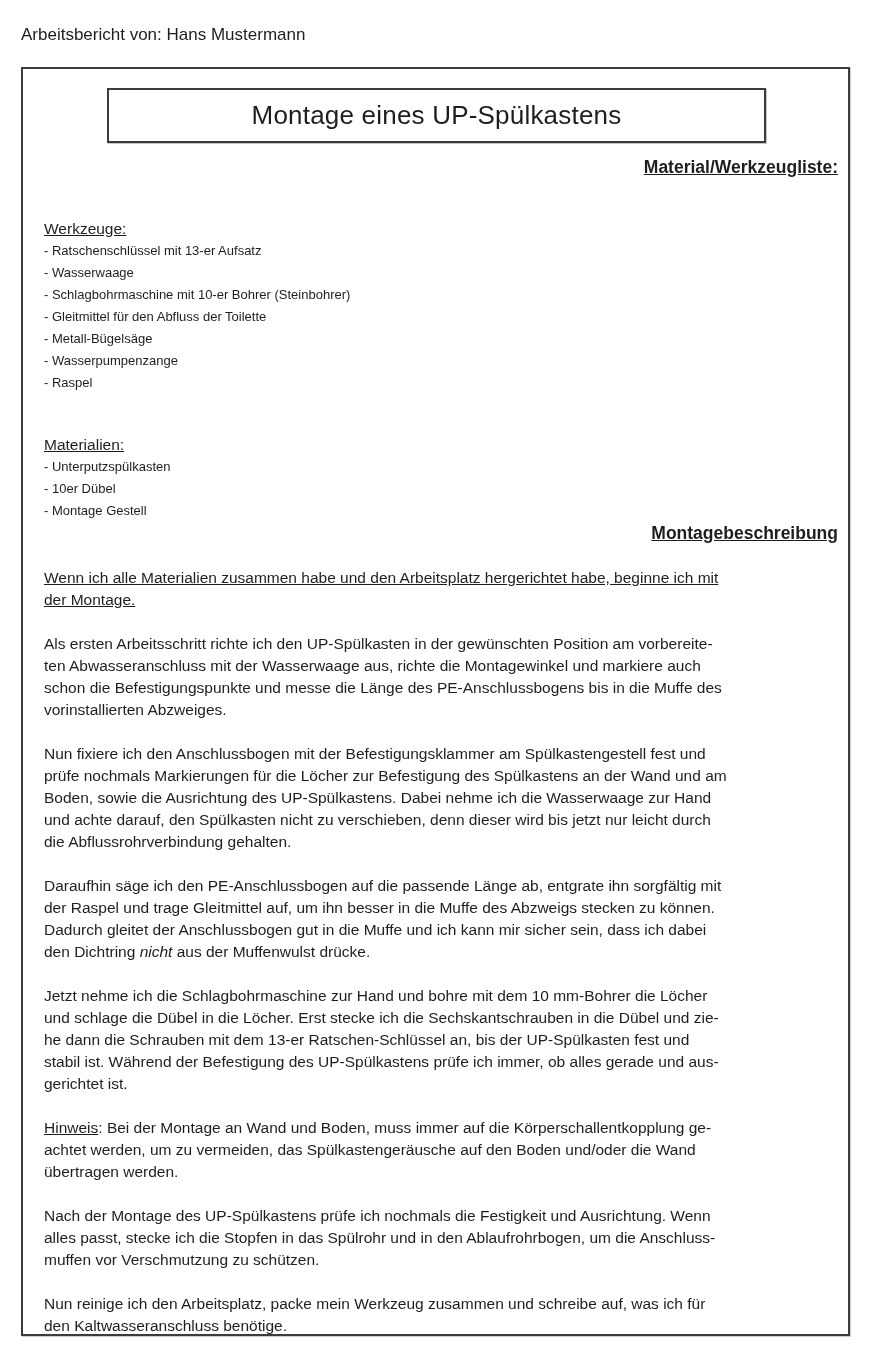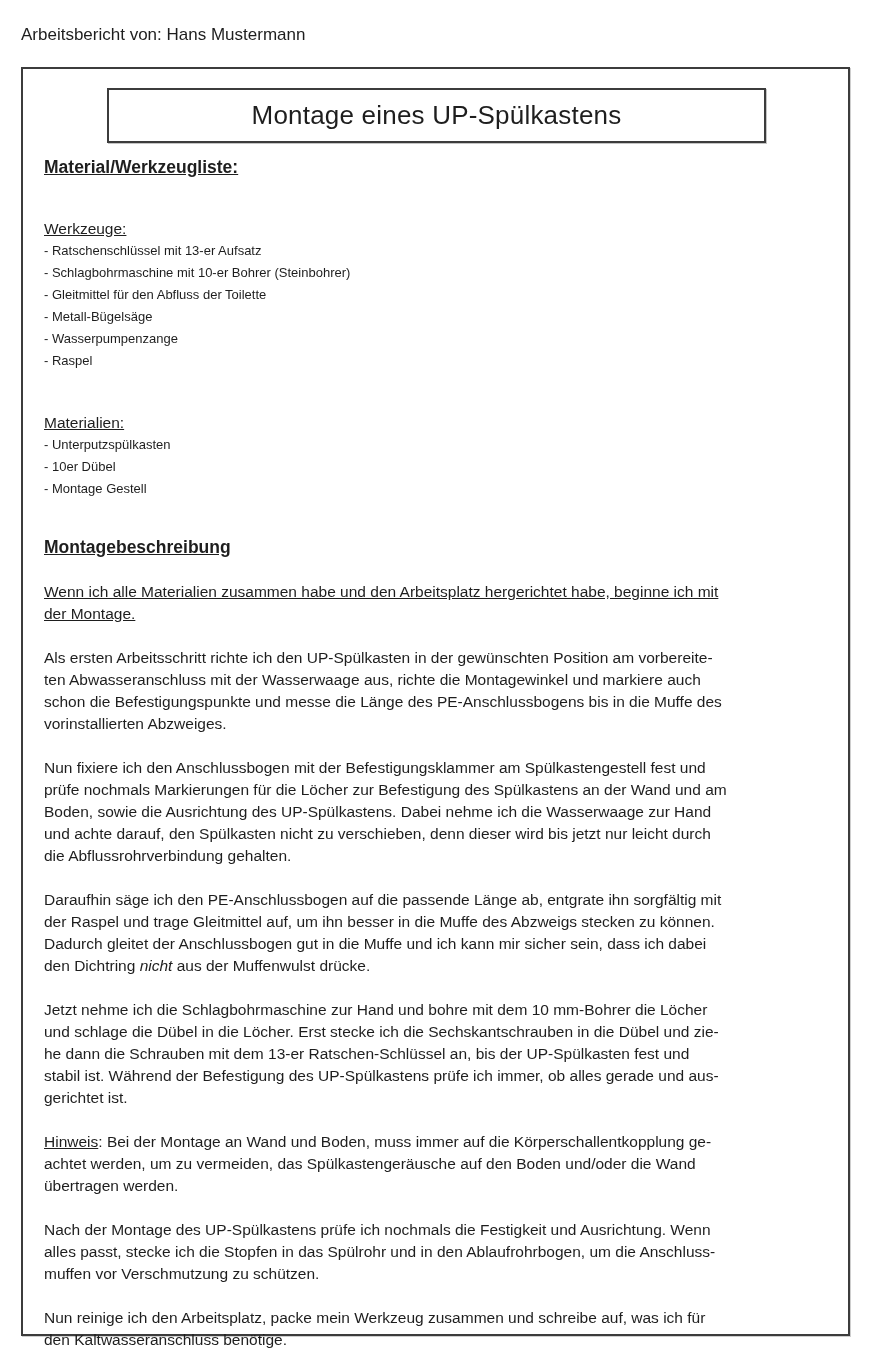--- a/index.html
+++ b/index.html
@@ -46,23 +46,24 @@
     font-size: 26px;
     letter-spacing: 0.2px;
     color: #1e1e1e;
     white-space: nowrap;
   }
   .section-heading {
     font-size: 17.5px;
     font-weight: bold;
     text-decoration: underline;
     line-height: 22px;
+    text-align: right;
   }
   .heading-material { margin-top: 13px; }
-  .heading-description { margin-top: 36px; }
+  .heading-description { }
   .sub-label {
     font-size: 15.5px;
     line-height: 22px;
     text-decoration: underline;
     margin-top: 40px;
   }
   .list-block { font-size: 13px; line-height: 22px; }
   .list-line { white-space: nowrap; }
   .para {
     font-size: 15.5px;
@@ -83,20 +84,21 @@
 
   <div class="title-box">
     <div class="title-text">Montage eines UP-Spülkastens</div>
   </div>
 
   <div class="section-heading heading-material">Material/Werkzeugliste:</div>
 
   <div class="sub-label">Werkzeuge:</div>
   <div class="list-block">
       <div class="list-line">- Ratschenschlüssel mit 13-er Aufsatz</div>
+      <div class="list-line">- Wasserwaage</div>
       <div class="list-line">- Schlagbohrmaschine mit 10-er Bohrer (Steinbohrer)</div>
       <div class="list-line">- Gleitmittel für den Abfluss der Toilette</div>
       <div class="list-line">- Metall-Bügelsäge</div>
       <div class="list-line">- Wasserpumpenzange</div>
       <div class="list-line">- Raspel</div>
     </div>
 
   <div class="sub-label">Materialien:</div>
   <div class="list-block">
       <div class="list-line">- Unterputzspülkasten</div>

